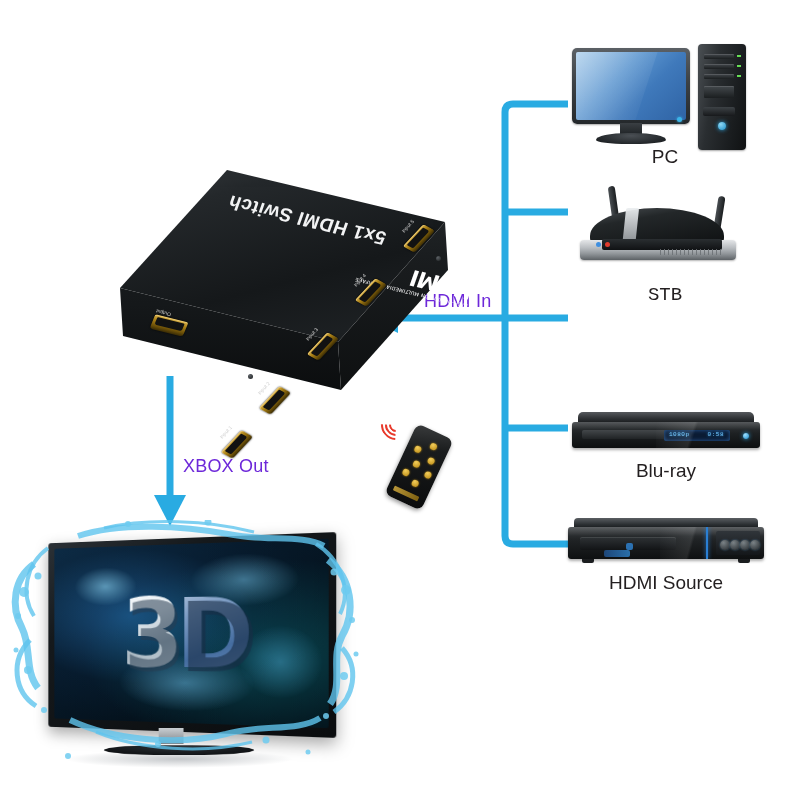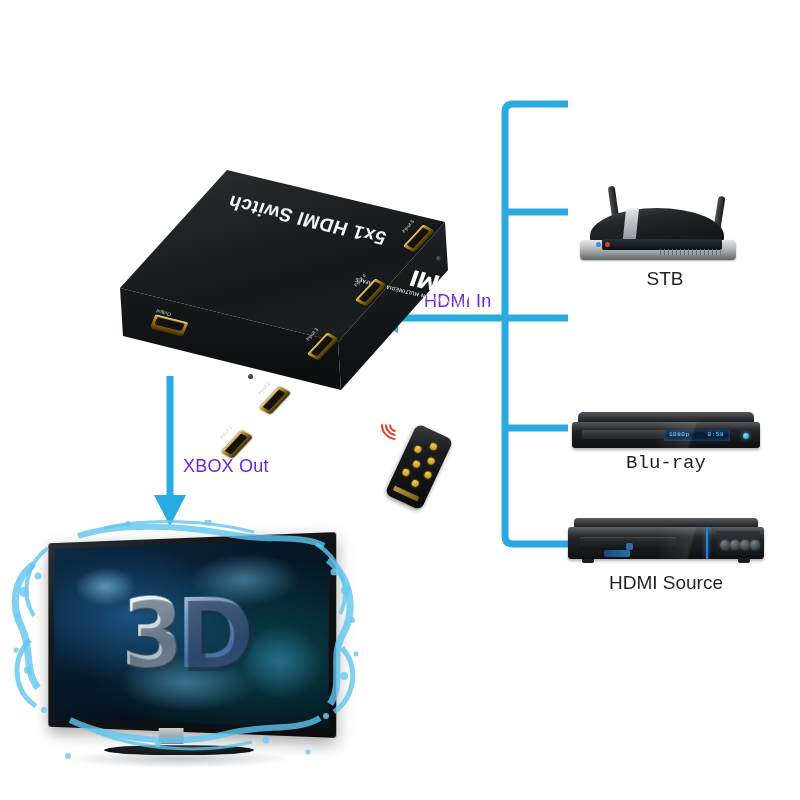--- a/index.html
+++ b/index.html
@@ -323,47 +323,67 @@
 
     <div class="hdmi-port" style="left:52px;top:158px;width:34px;height:15px;transform:rotate(14deg) skewX(-8deg);">
         <i></i>
       </div>
     <div class="port-lbl" style="left:56px;top:150px;transform:rotate(194deg);">Output</div>
 
     <div class="screw" style="left:336px;top:96px;"></div>
     <div class="screw" style="left:148px;top:214px;"></div>
   </div>
 
+  <div class="device" id="dev-pc" style="left:572px;top:48px;width:186px;height:122px;">
+    <div class="mon-body">
+      <div class="mon-screen"></div>
+      <div class="mon-led"></div>
+    </div>
+    <div class="mon-neck" style="left:59px;"></div>
+    <div class="mon-base" style="left:59px;"></div>
+    <div class="tower">
+      <div class="slot" style="top:10px;"></div>
+        <div class="grn" style="top:11px;"></div>
+      <div class="slot" style="top:20px;"></div>
+        <div class="grn" style="top:21px;"></div>
+      <div class="slot" style="top:30px;"></div>
+        <div class="grn" style="top:31px;"></div>
+      <div class="slot" style="top:42px;height:12px;"></div>
+      <div class="drv"></div>
+      <div class="pw"></div>
+    </div>
+    <div class="devcap" style="top:98px;">PC</div>
+  </div>
 
   <div class="device" id="dev-stb" style="left:572px;top:186px;width:186px;height:120px;">
     <div class="stb-ant" style="left:38px;top:0;height:34px;transform:rotate(-8deg);"></div>
     <div class="stb-ant" style="left:143px;top:10px;height:46px;transform:rotate(9deg);"></div>
     <div class="stb-top"></div>
     <div class="stb-band"></div>
     <div class="stb-base"></div>
     <div class="stb-dark"></div>
     <div class="stb-vents"></div>
     <div class="stb-led" style="left:24px;background:#3f8fe0;"></div>
     <div class="stb-led" style="left:33px;background:#e03b2d;"></div>
-    <div class="devcap" style="top:82px;">STB</div>
+    <div class="devcap" style="top:98px;font-family:Liberation Mono, monospace;">STB</div>
   </div>
 
 
   <div class="device" id="dev-bluray" style="left:572px;top:412px;width:188px;height:96px;">
     <div class="br-top"></div>
     <div class="br-body">
       <div class="br-tray"></div>
       <div class="br-disp">
         <span style="left:5px;">1080p</span>
         <span style="right:6px;">0:58</span>
       </div>
       <div class="br-pw"></div>
       <div class="br-diag"></div>
     </div>
-    <div class="devcap" style="top:40px;font-family:Liberation Mono, monospace;">Blu-ray</div>
+    <div class="devcap" style="top:48px;">Blu-ray</div>
   </div>
 
   <div class="device" id="dev-hdmisrc" style="left:568px;top:518px;width:196px;height:100px;">
     <div class="hs-top"></div>
     <div class="hs-body">
       <div class="hs-tray">
         <div class="hs-bd"></div>
       </div>
       <div class="hs-led"></div>
       <div class="hs-diag"></div>

